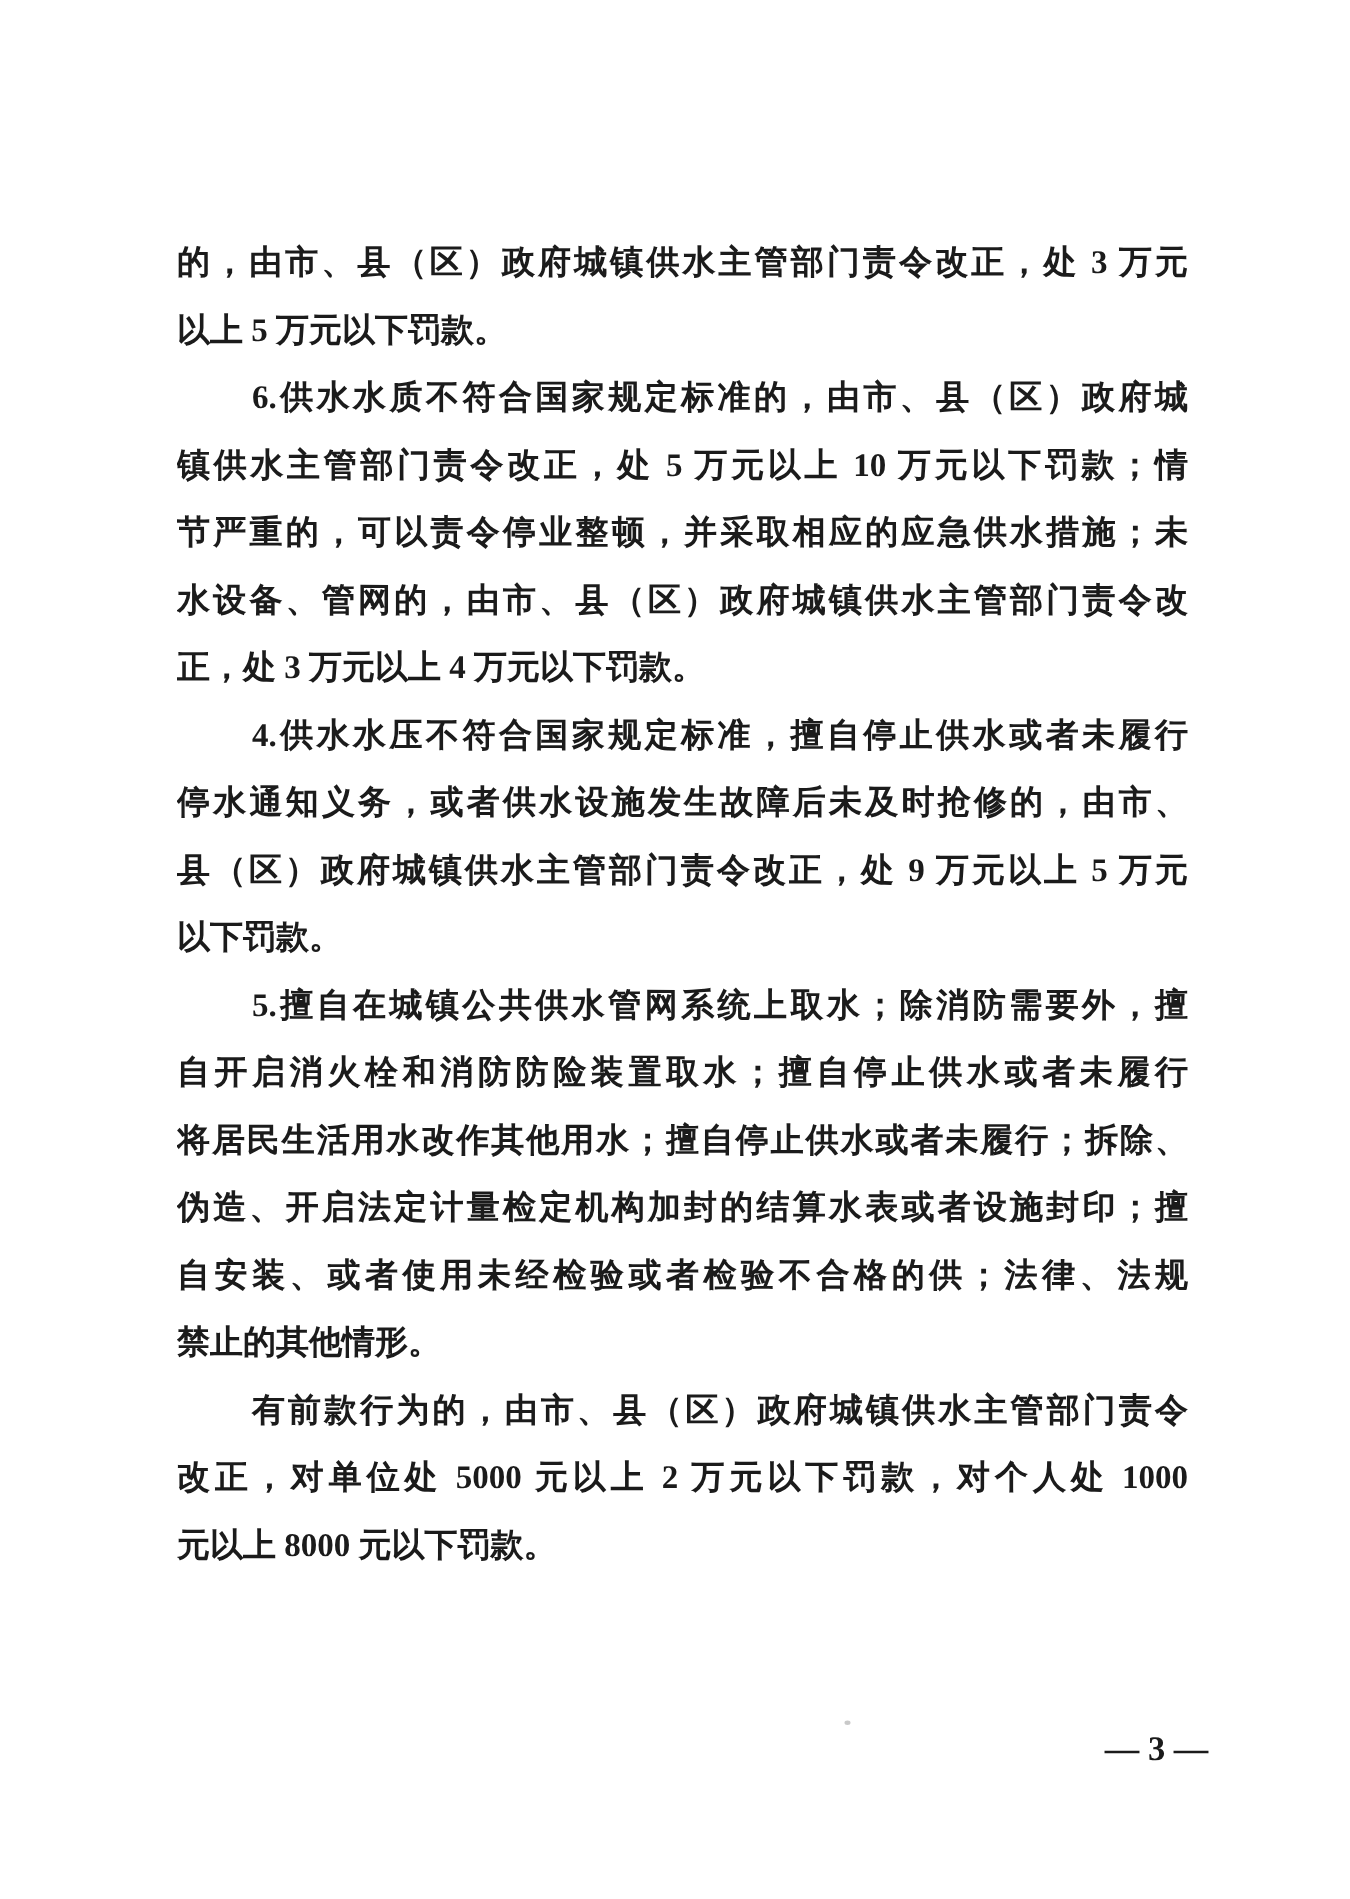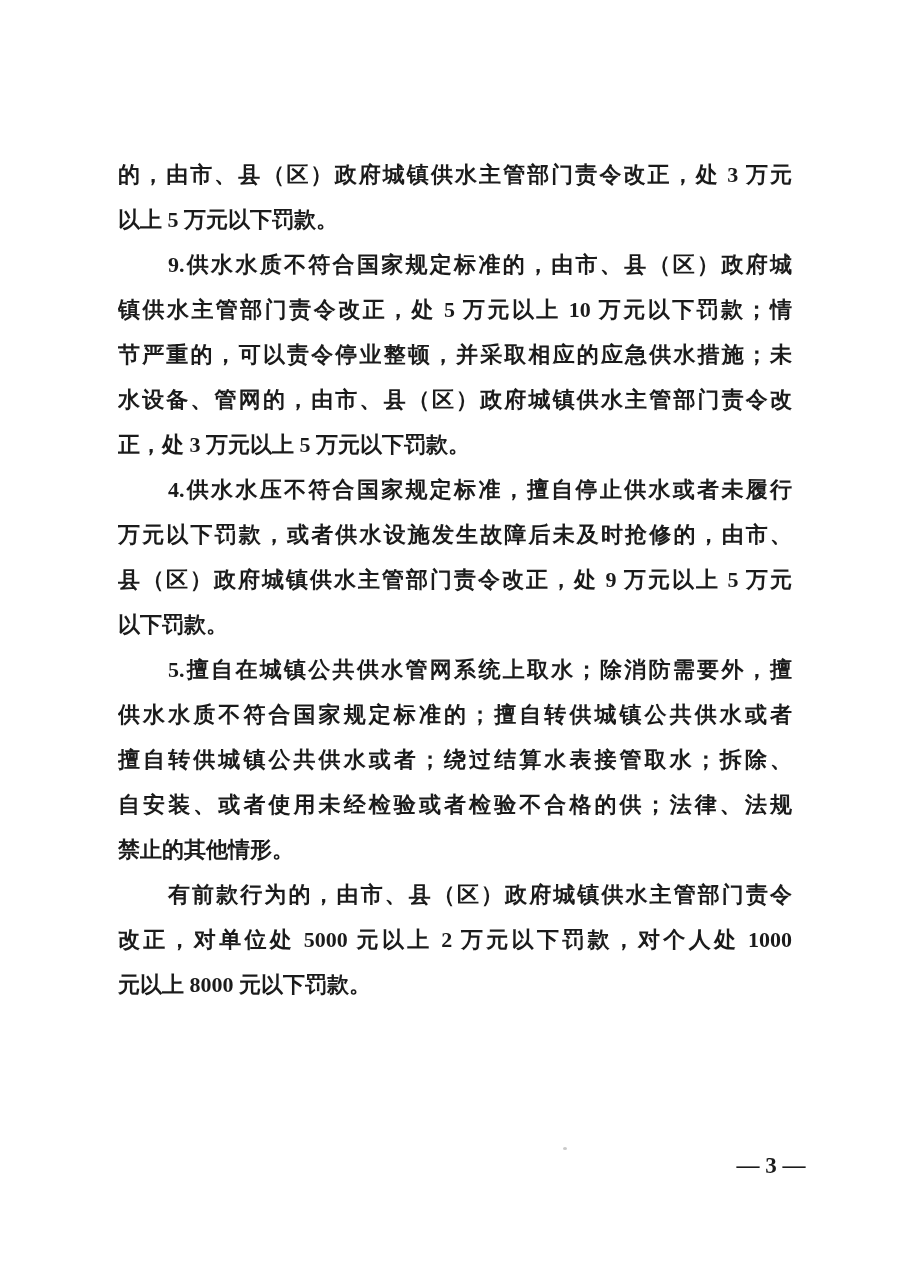--- a/index.html
+++ b/index.html
@@ -65,32 +65,33 @@
     border-radius: 50%;
   }
 </style>
 </head>
 <body>
 
 <div class="page" style="background: rgb(255, 255, 255); color: rgb(27, 27, 27);">
   <div class="text-block" id="text-block">
       <div class="line">的，由市、县（区）政府城镇供水主管部门责令改正，处 3 万元</div>
       <div class="line short">以上 5 万元以下罚款。</div>
-      <div class="line indent">9.供水水质不符合国家规定标准的，由市、县（区）政府城</div>
+      <div class="line indent">6.供水水质不符合国家规定标准的，由市、县（区）政府城</div>
       <div class="line">镇供水主管部门责令改正，处 5 万元以上 10 万元以下罚款；情</div>
       <div class="line">节严重的，可以责令停业整顿，并采取相应的应急供水措施；未</div>
       <div class="line">水设备、管网的，由市、县（区）政府城镇供水主管部门责令改</div>
-      <div class="line short">正，处 3 万元以上 5 万元以下罚款。</div>
+      <div class="line short">正，处 3 万元以上 4 万元以下罚款。</div>
       <div class="line indent">4.供水水压不符合国家规定标准，擅自停止供水或者未履行</div>
-      <div class="line">万元以下罚款，或者供水设施发生故障后未及时抢修的，由市、</div>
+      <div class="line">停水通知义务，或者供水设施发生故障后未及时抢修的，由市、</div>
       <div class="line">县（区）政府城镇供水主管部门责令改正，处 9 万元以上 5 万元</div>
       <div class="line short">以下罚款。</div>
       <div class="line indent">5.擅自在城镇公共供水管网系统上取水；除消防需要外，擅</div>
-      <div class="line">供水水质不符合国家规定标准的；擅自转供城镇公共供水或者</div>
-      <div class="line">擅自转供城镇公共供水或者；绕过结算水表接管取水；拆除、</div>
+      <div class="line">自开启消火栓和消防防险装置取水；擅自停止供水或者未履行</div>
+      <div class="line">将居民生活用水改作其他用水；擅自停止供水或者未履行；拆除、</div>
+      <div class="line">伪造、开启法定计量检定机构加封的结算水表或者设施封印；擅</div>
       <div class="line">自安装、或者使用未经检验或者检验不合格的供；法律、法规</div>
       <div class="line short">禁止的其他情形。</div>
       <div class="line indent">有前款行为的，由市、县（区）政府城镇供水主管部门责令</div>
       <div class="line">改正，对单位处 5000 元以上 2 万元以下罚款，对个人处 1000</div>
       <div class="line short">元以上 8000 元以下罚款。</div>
     </div>
   <div class="speck"></div>
   <div class="page-number">— 3 —</div>
 </div>
 

